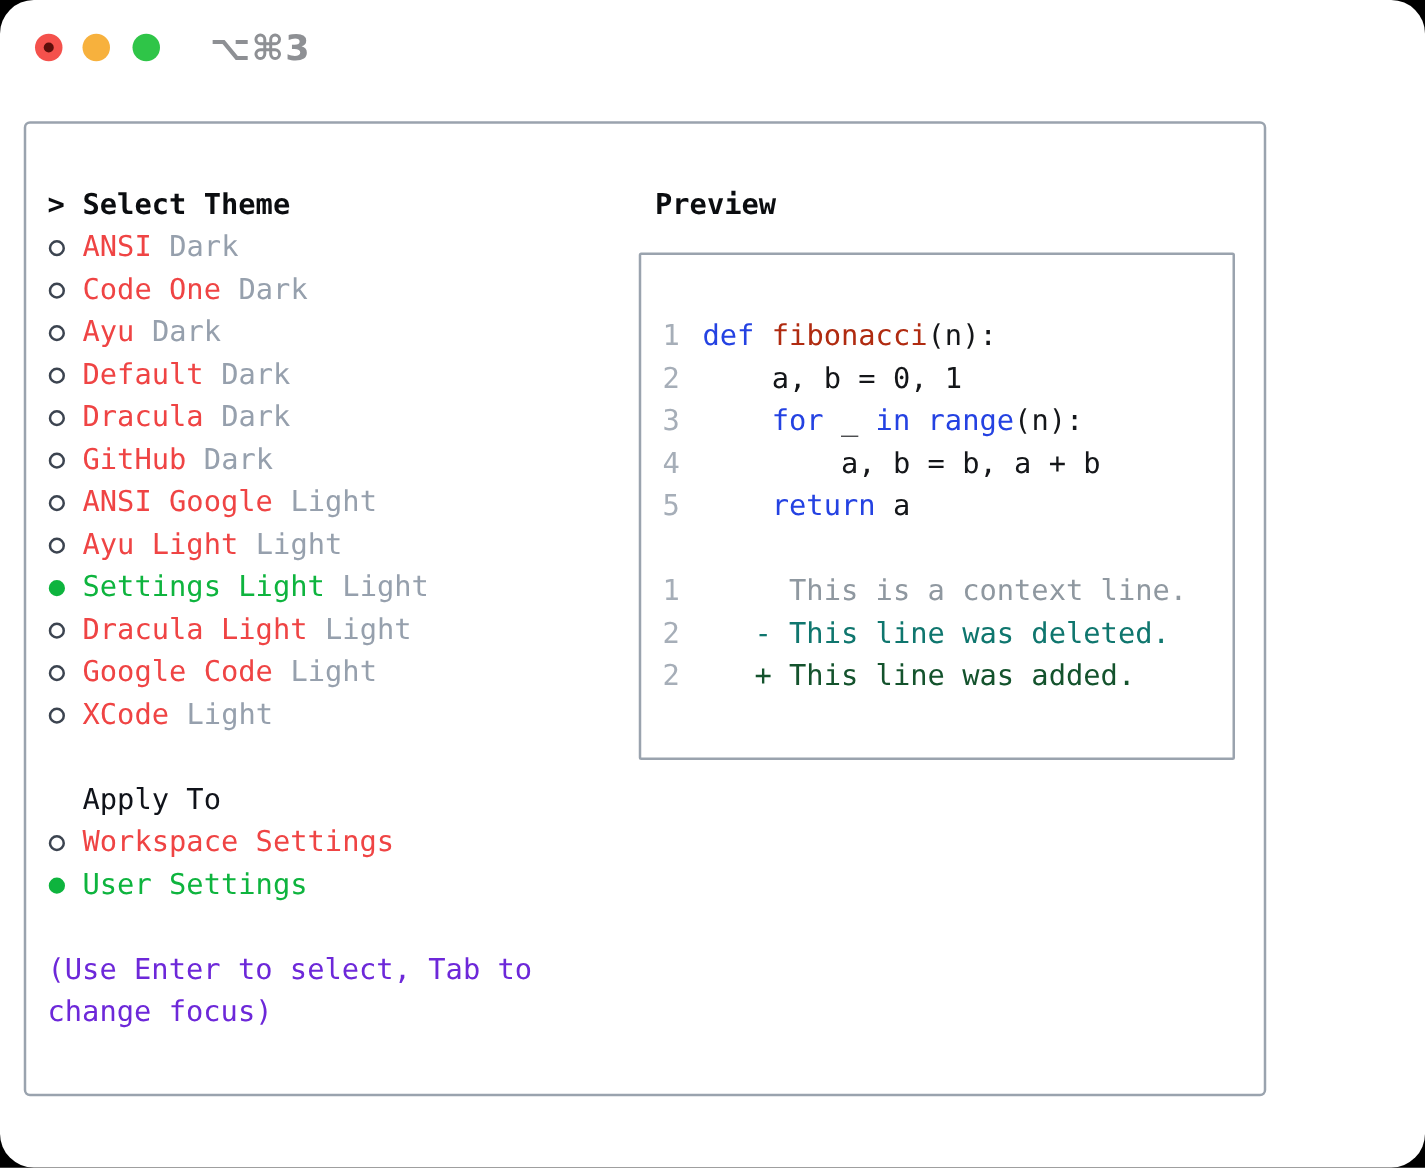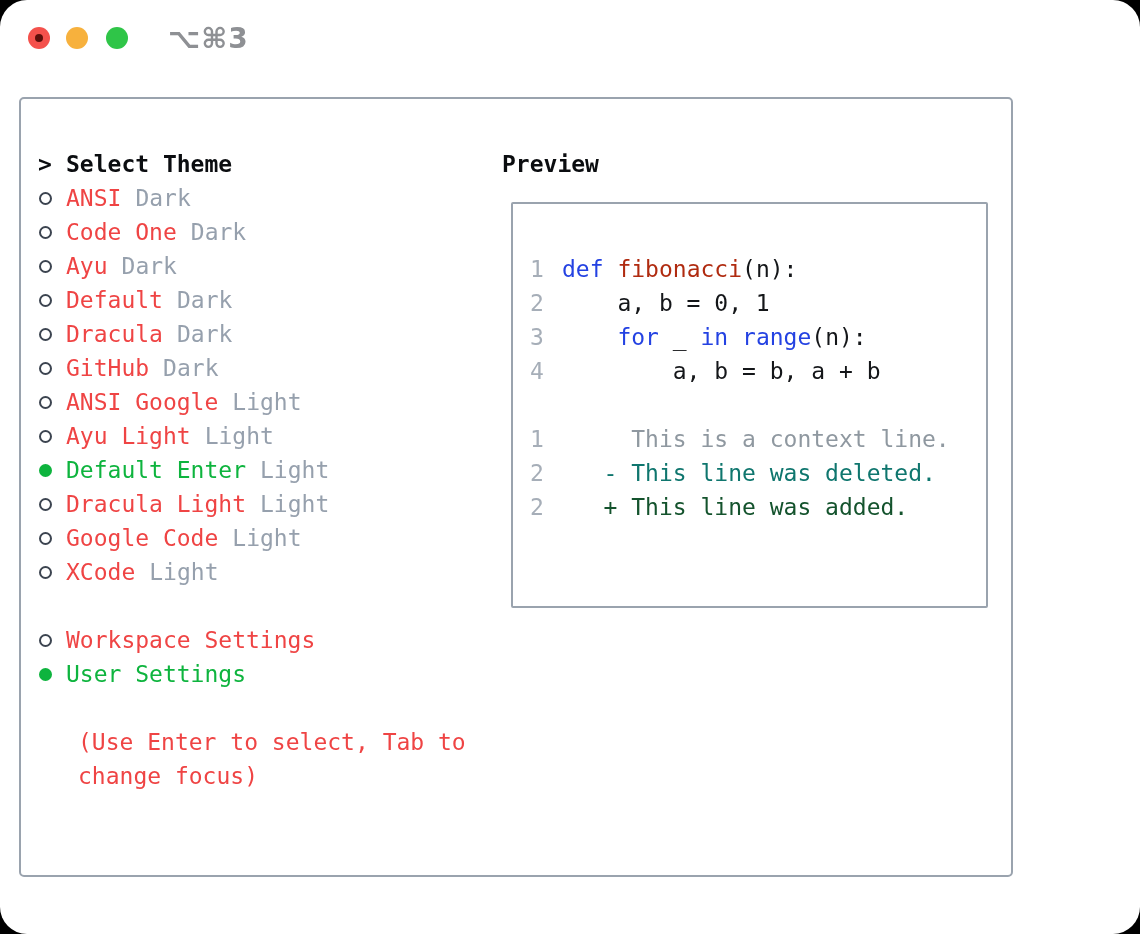--- a/index.html
+++ b/index.html
@@ -30,23 +30,23 @@
   .left-col{position:absolute;left:17px;top:48px;width:460px;}
   .marker{display:inline-flex;width:28px;justify-content:flex-start;align-items:center;flex:0 0 28px;}
   .cursor{color:#0b0d10;font-weight:bold;}
   .list-title{color:#0b0d10;font-weight:bold;}
   .radio{width:13px;height:13px;border:2px solid #3c4450;border-radius:50%;box-sizing:border-box;margin-left:1px;}
   .selected .radio{background:#0eb43e;border-color:#0eb43e;}
   .item .label{color:#ef4444;}
   .selected .label{color:#0eb43e;}
   .variant{color:#96a0ad;margin-left:14px;}
   .apply-title{color:#10131a;}
-  .hint{color:#ef4444;margin-left:40px;}
+  .hint{color:#6d28d9;}
   
-  .preview-title{position:absolute;left:481px;top:48px;font-size:23px;line-height:34px;font-weight:bold;color:#0b0d10;}
+  .preview-title{position:absolute;left:503px;top:48px;font-size:23px;line-height:34px;font-weight:bold;color:#0b0d10;}
   .preview-box{
     position:absolute;left:490px;top:103px;width:477px;height:406px;
     border:2px solid #9aa3ae;border-radius:2px;box-sizing:border-box;
     padding:48px 0 0 17px;background:#fff;overflow:hidden;
   }
   .crow{height:34px;line-height:34px;font-size:23px;white-space:pre;}
   .lnum{display:inline-block;width:32px;color:#a6aeb8;}
   .tok{white-space:pre;}
   .kw{color:#2442e2;}
   .fn{color:#b02b10;}
@@ -113,41 +113,45 @@
         <span class="label">ANSI Google</span>
         <span class="variant">Light</span>
       </div>
       <div class="row item">
         <span class="marker"><span class="radio"></span></span>
         <span class="label">Ayu Light</span>
         <span class="variant">Light</span>
       </div>
       <div class="row item selected">
         <span class="marker"><span class="radio"></span></span>
-        <span class="label">Default Enter</span>
+        <span class="label">Settings Light</span>
         <span class="variant">Light</span>
       </div>
       <div class="row item">
         <span class="marker"><span class="radio"></span></span>
         <span class="label">Dracula Light</span>
         <span class="variant">Light</span>
       </div>
       <div class="row item">
         <span class="marker"><span class="radio"></span></span>
         <span class="label">Google Code</span>
         <span class="variant">Light</span>
       </div>
       <div class="row item">
         <span class="marker"><span class="radio"></span></span>
         <span class="label">XCode</span>
         <span class="variant">Light</span>
       </div>
 
       <div class="row"></div>
 
+      <div class="row">
+        <span class="marker"></span>
+        <span class="apply-title">Apply To</span>
+      </div>
       <div class="row item">
         <span class="marker"><span class="radio"></span></span>
         <span class="label">Workspace Settings</span>
       </div>
       <div class="row item selected">
         <span class="marker"><span class="radio"></span></span>
         <span class="label">User Settings</span>
       </div>
 
       <div class="row"></div>
@@ -161,20 +165,21 @@
     <div class="preview-box">
 
       <div class="crow"><span class="lnum">1</span><span class="tok kw">def</span><span class="tok pl"> </span><span class="tok fn">fibonacci</span><span class="tok pl">(n):</span></div>
 
       <div class="crow"><span class="lnum">2</span><span class="tok pl">    a, b = 0, 1</span></div>
 
       <div class="crow"><span class="lnum">3</span><span class="tok pl">    </span><span class="tok kw">for</span><span class="tok pl"> _ </span><span class="tok kw">in</span><span class="tok pl"> </span><span class="tok kw">range</span><span class="tok pl">(n):</span></div>
 
       <div class="crow"><span class="lnum">4</span><span class="tok pl">        a, b = b, a + b</span></div>
 
+      <div class="crow"><span class="lnum">5</span><span class="tok pl">    </span><span class="tok kw">return</span><span class="tok pl"> a</span></div>
 
       <div class="crow"></div>
 
       <div class="crow"><span class="lnum">1</span><span class="tok ctx">     This is a context line.</span></div>
 
       <div class="crow"><span class="lnum">2</span><span class="tok del">   - This line was deleted.</span></div>
 
       <div class="crow"><span class="lnum">2</span><span class="tok add">   + This line was added.</span></div>
 
     </div>

